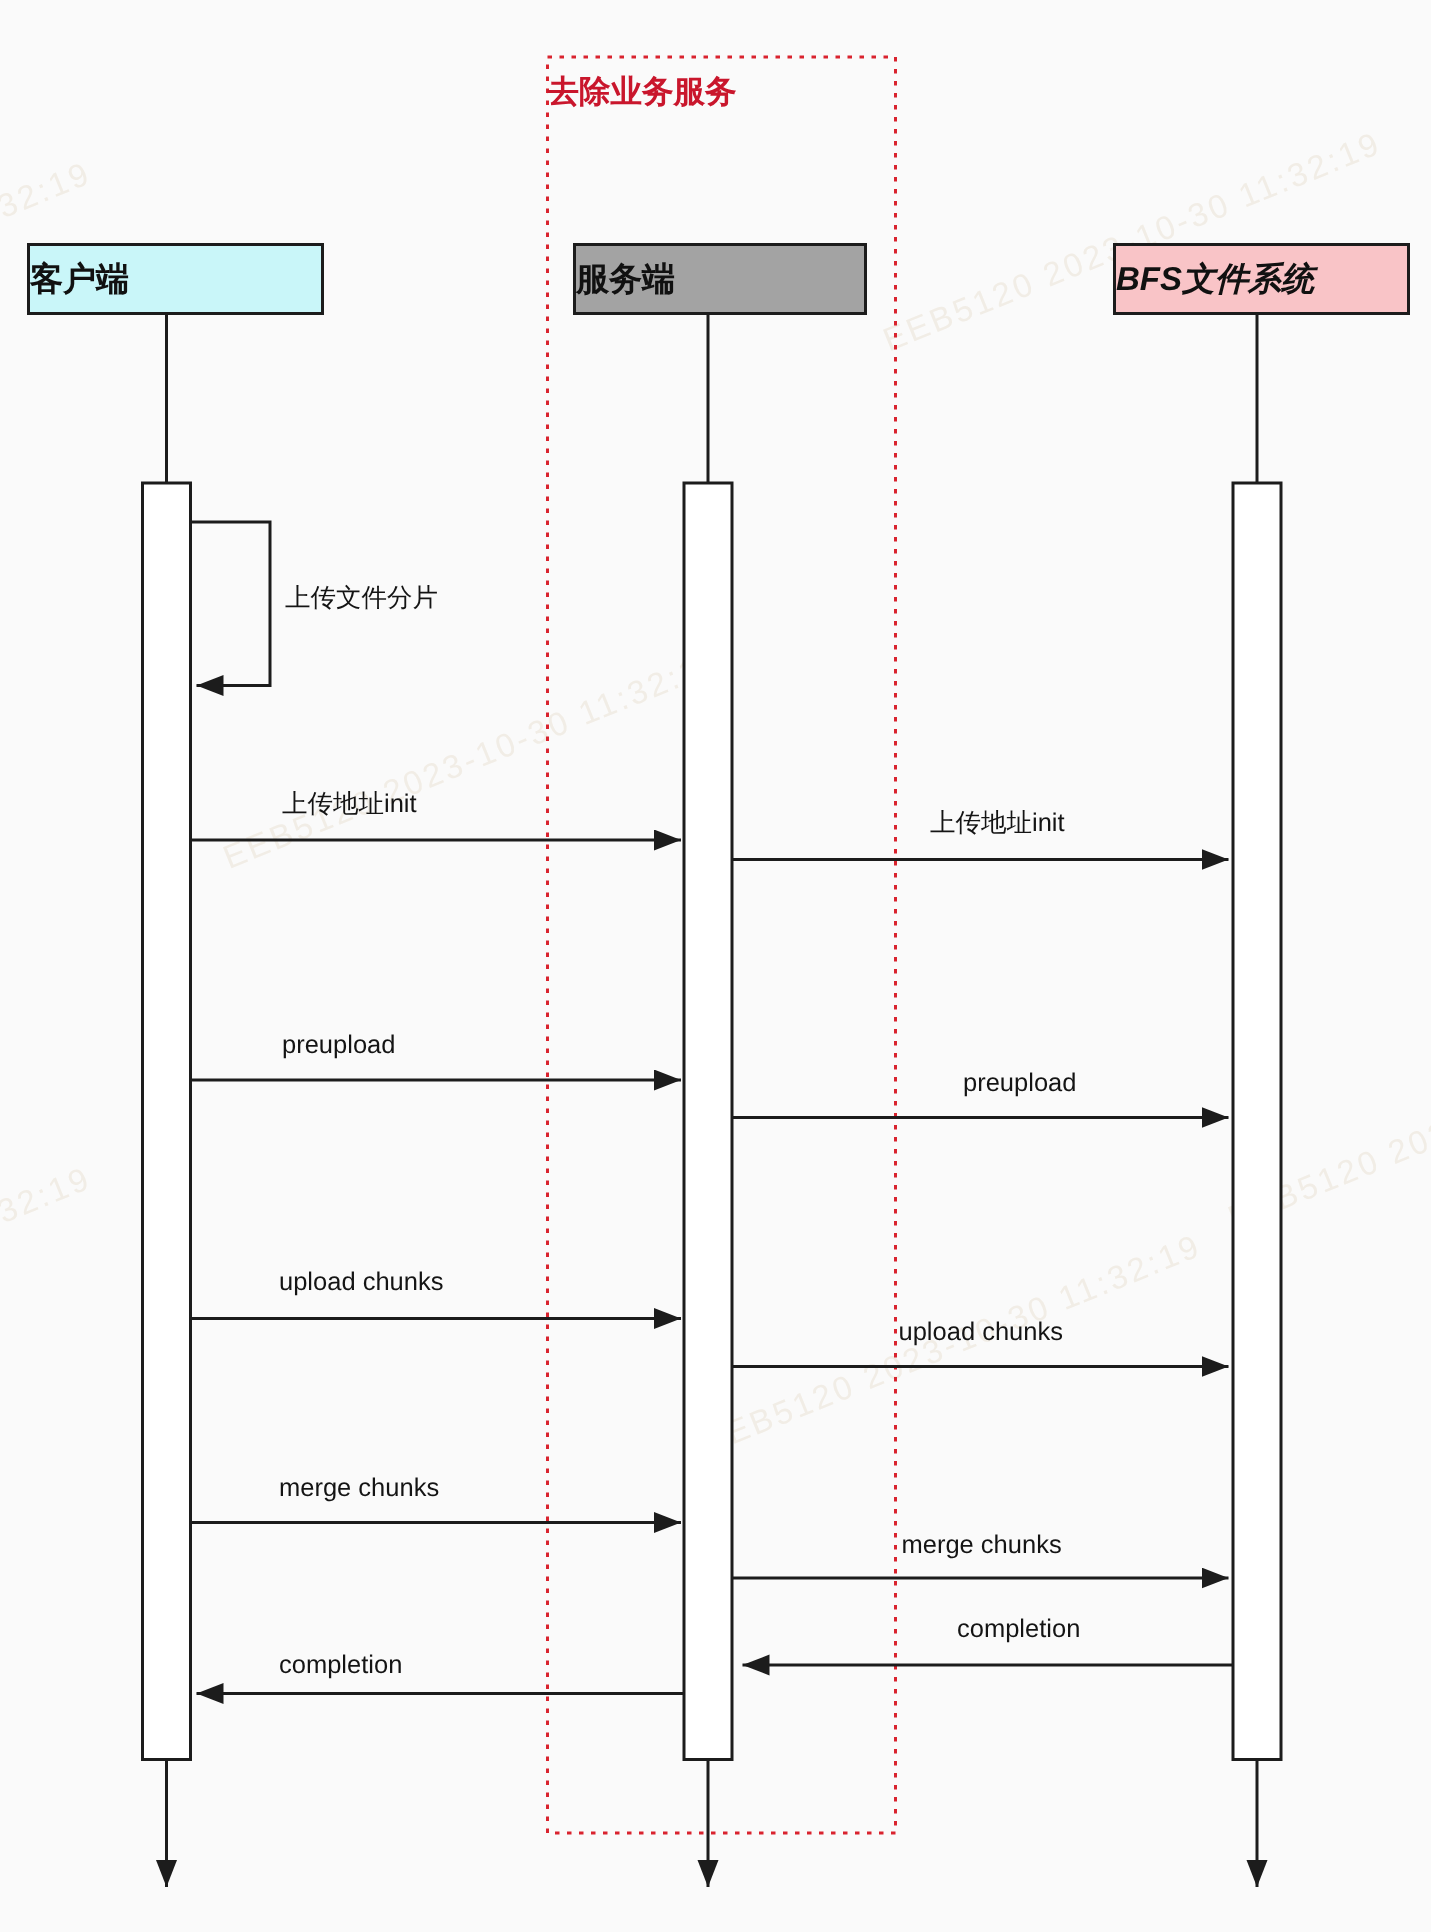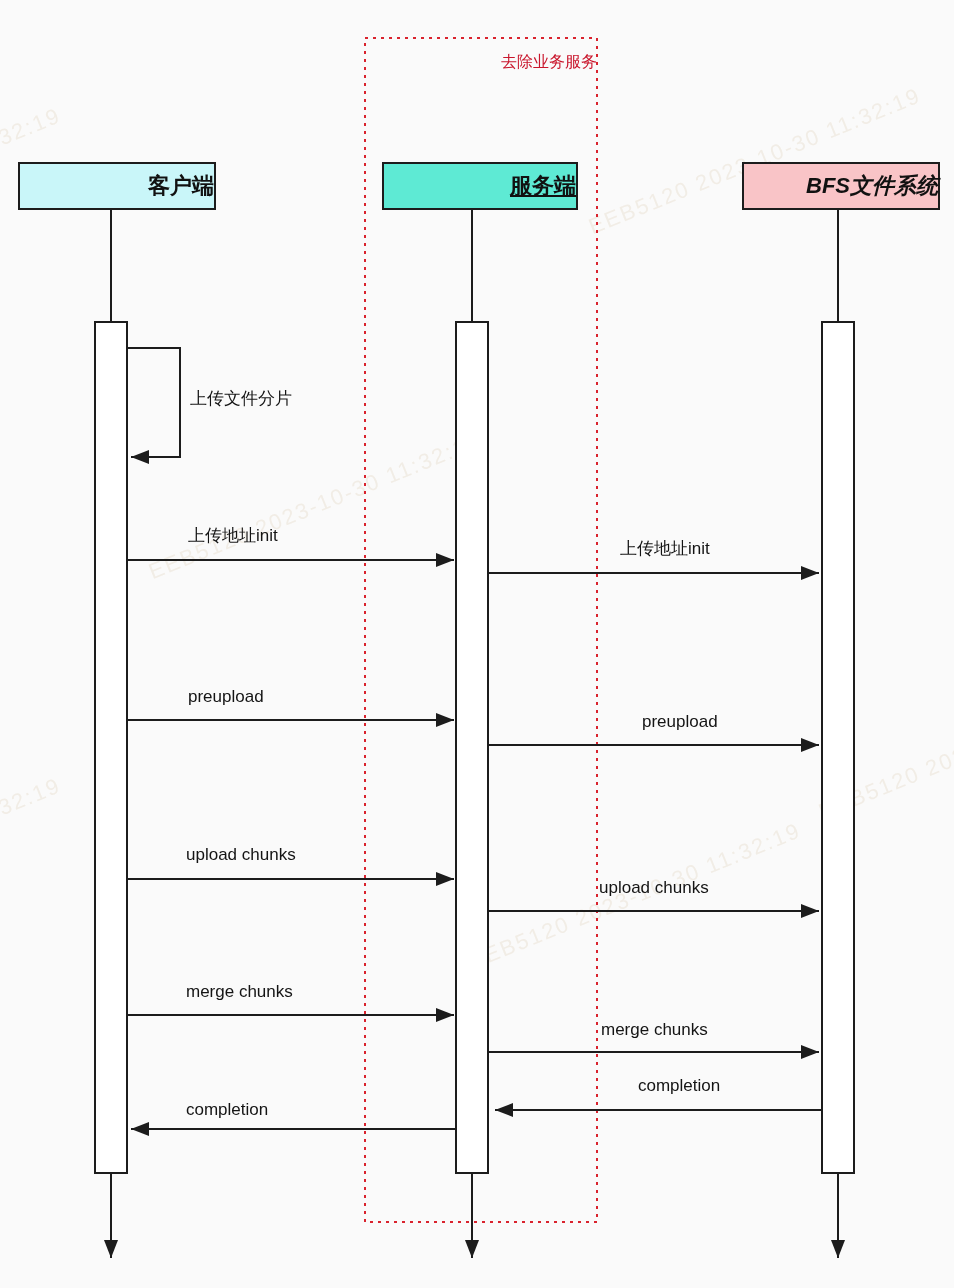--- a/index.html
+++ b/index.html
@@ -16,30 +16,30 @@
     position:absolute;
     font-size:22px;letter-spacing:2px;white-space:nowrap;
     color:#F1ECE4;opacity:.9;
     transform:rotate(-22deg);transform-origin:left center;
     user-select:none;pointer-events:none;
   }
   .lines{position:absolute;left:0;top:0;pointer-events:none;}
   .actor{
     position:absolute;top:162px;height:48px;width:198px;
     border:2px solid #1C1C1C;box-sizing:border-box;
-    display:flex;align-items:center;justify-content:flex-end;
+    display:flex;align-items:center;justify-content:flex-start;
     font-size:22px;color:#111;font-weight:600;
   }
   .actor.client{left:18px;}
   .actor.server{left:382px;width:196px;}
   .actor.bfs{left:742px;font-style:italic;}
   .anno{
     position:absolute;left:365px;top:47px;width:232px;
-    text-align:right;color:#C9162C;font-weight:normal;
-    font-size:16px;line-height:30px;
+    text-align:left;color:#C9162C;font-weight:bold;
+    font-size:21px;line-height:30px;
   }
   .msg-label{
     position:absolute;font-size:17px;color:#141414;white-space:nowrap;
   }
   .lbl-self {left:190px;top:387px;}
   .lbl-m1   {left:188px;top:524px;}
   .lbl-m2   {left:620px;top:537px;}
   .lbl-m3   {left:188px;top:687px;}
   .lbl-m4   {left:642px;top:712px;}
   .lbl-m5   {left:186px;top:845px;}
@@ -97,21 +97,21 @@
     <path d="M456,1129 H131" stroke="#1C1C1C" stroke-width="2" fill="none" marker-end="url(#arr)"></path>
   </svg>
 
   <div class="anno">
     <div>去除业务服务</div>
   </div>
 
   <div class="actor client" style="background-color: rgb(201, 246, 249);">
     <span>客户端</span>
   </div>
-  <div class="actor server" style="background-color: #5eead4; text-decoration: underline;">
+  <div class="actor server" style="background-color: #a3a3a3;">
     <span>服务端</span>
   </div>
   <div class="actor bfs" style="background-color: rgb(249, 196, 199);">
     <span>BFS文件系统</span>
   </div>
 
   <div class="msg-label lbl-self">上传文件分片</div>
   <div class="msg-label lbl-m1">上传地址init</div>
   <div class="msg-label lbl-m2">上传地址init</div>
   <div class="msg-label lbl-m3">preupload</div>

